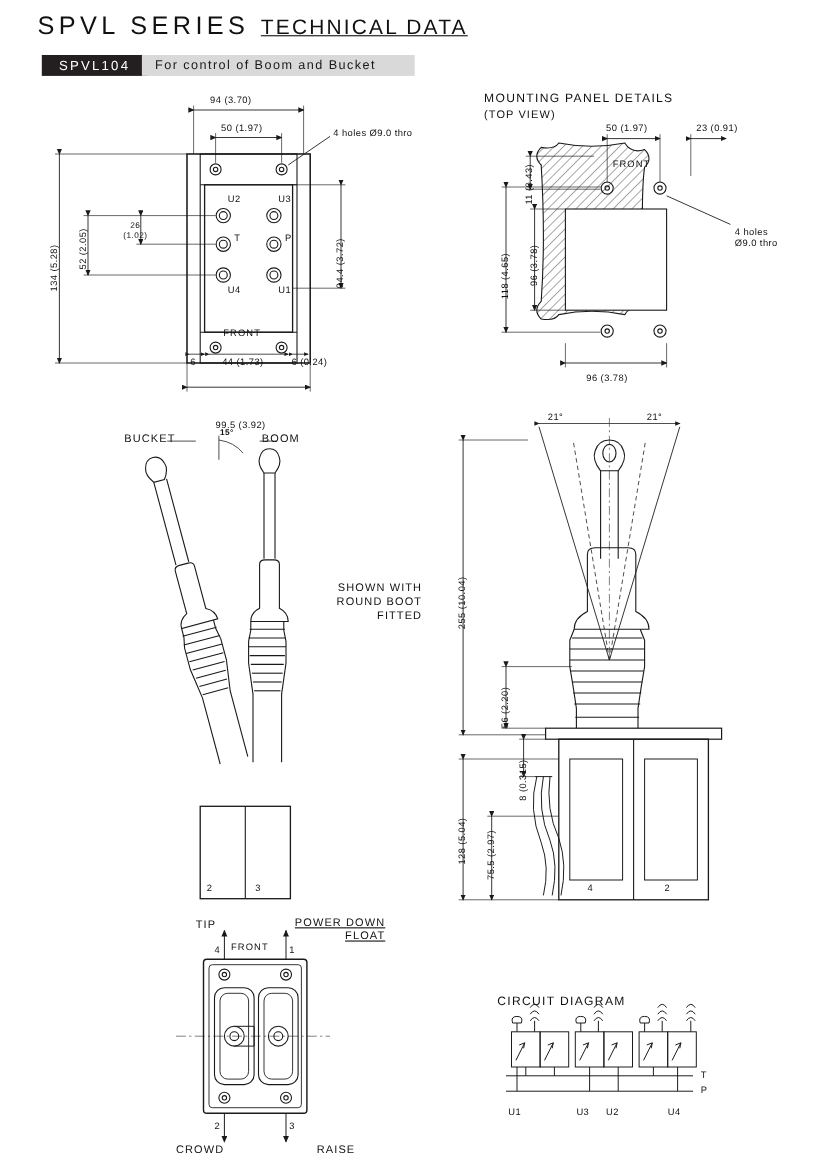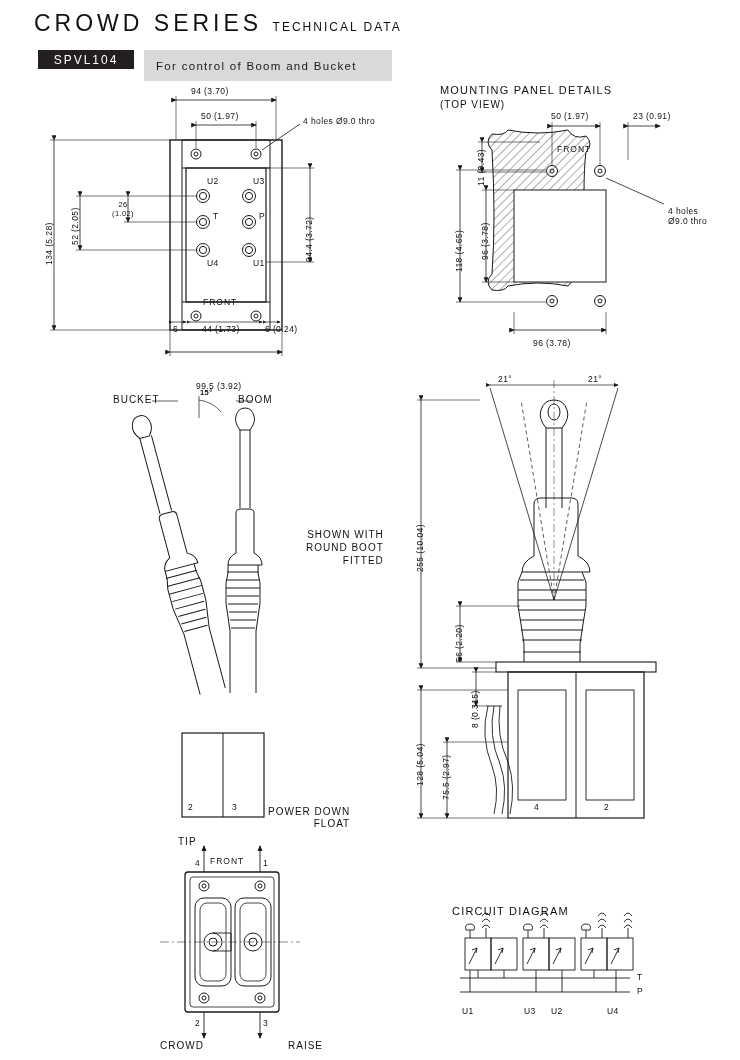--- a/index.html
+++ b/index.html
@@ -7,46 +7,46 @@
     width:740px;height:1060px;position:relative;overflow:hidden;
     font-family:"Liberation Sans", sans-serif;
     color:#000;
   }
   .pg{position:absolute;left:0;top:0;width:740px;height:1060px;}
   
   .title{
     position:absolute;left:34px;top:10px;
     font-size:23px;letter-spacing:4px;font-weight:400;color:#111;
   }
-  .title .sub{font-size:12px;letter-spacing:2px;}
+  .title .sub{font-size:19px;letter-spacing:2px;text-decoration:underline;}
   .badge{
     position:absolute;left:38px;top:50px;height:19px;width:96px;
     background:#231f20;color:#fff;font-size:12px;letter-spacing:2px;
     display:flex;align-items:center;justify-content:center;
   }
   .badge-bar{
-    position:absolute;left:144px;top:50px;height:31px;width:248px;
+    position:absolute;left:129px;top:50px;height:19px;width:248px;
     background:#d9d9d9;color:#1a1a1a;font-size:11.5px;letter-spacing:1.3px;
     display:flex;align-items:center;padding-left:12px;box-sizing:border-box;
   }
   
   .lbl{position:absolute;font-size:8.5px;letter-spacing:.4px;white-space:nowrap;color:#111;}
   .lbl.sm{font-size:7.5px;}
   .lbl.md{font-size:10px;letter-spacing:1px;text-align:right;}
   .lbl.lg{font-size:11px;letter-spacing:1.2px;}
   svg{position:absolute;left:0;top:0;overflow:visible;}
   .hatch{fill:url(#hatchpat);stroke:#1a1a1a;stroke-width:1;}
 </style>
 </head>
 <body>
 
 <div class="pg">
 
   <div class="title">
-    <span>CROWD SERIES</span>
+    <span>SPVL SERIES</span>
     <span class="sub">TECHNICAL DATA</span>
   </div>
   <div class="badge">SPVL104</div>
   <div class="badge-bar">For control of Boom and Bucket</div>
 
   <svg width="740" height="1060">
     <defs>
       <pattern id="hatchpat" width="6" height="6" patternTransform="rotate(45)" patternUnits="userSpaceOnUse">
         <line x1="0" y1="0" x2="0" y2="6" stroke="#1a1a1a" stroke-width="0.7"></line>
       </pattern>
@@ -353,21 +353,21 @@
   <div class="lbl" style="left:415px;top:572px;transform:rotate(-90deg);transform-origin:0 0;">255 (10.04)</div>
   <div class="lbl" style="left:454px;top:662px;transform:rotate(-90deg);transform-origin:0 0;">56 (2.20)</div>
   <div class="lbl" style="left:470px;top:728px;transform:rotate(-90deg);transform-origin:0 0;">8 (0.315)</div>
   <div class="lbl" style="left:415px;top:786px;transform:rotate(-90deg);transform-origin:0 0;">128 (5.04)</div>
   <div class="lbl" style="left:441px;top:800px;transform:rotate(-90deg);transform-origin:0 0;">75.5 (2.97)</div>
   <div class="lbl" style="left:534px;top:802px;">4</div>
   <div class="lbl" style="left:604px;top:802px;">2</div>
 
   <div class="lbl md" style="left:178px;top:836px;">TIP</div>
   <div class="lbl" style="left:210px;top:856px;letter-spacing:1px;">FRONT</div>
-  <div class="lbl md" style="left:268px;top:806px;white-space:pre;line-height:12px;">POWER DOWN
+  <div class="lbl md" style="left:268px;top:834px;white-space:pre;line-height:12px;text-decoration:underline;">POWER DOWN
 FLOAT</div>
   <div class="lbl" style="left:195px;top:858px;">4</div>
   <div class="lbl" style="left:263px;top:858px;">1</div>
   <div class="lbl" style="left:195px;top:1018px;">2</div>
   <div class="lbl" style="left:263px;top:1018px;">3</div>
   <div class="lbl md" style="left:160px;top:1040px;">CROWD</div>
   <div class="lbl md" style="left:248px;top:1040px;padding-left:40px;">RAISE</div>
 
   <div class="lbl lg" style="left:452px;top:905px;">CIRCUIT DIAGRAM</div>
   <div class="lbl" style="left:462px;top:1006px;">U1</div>

